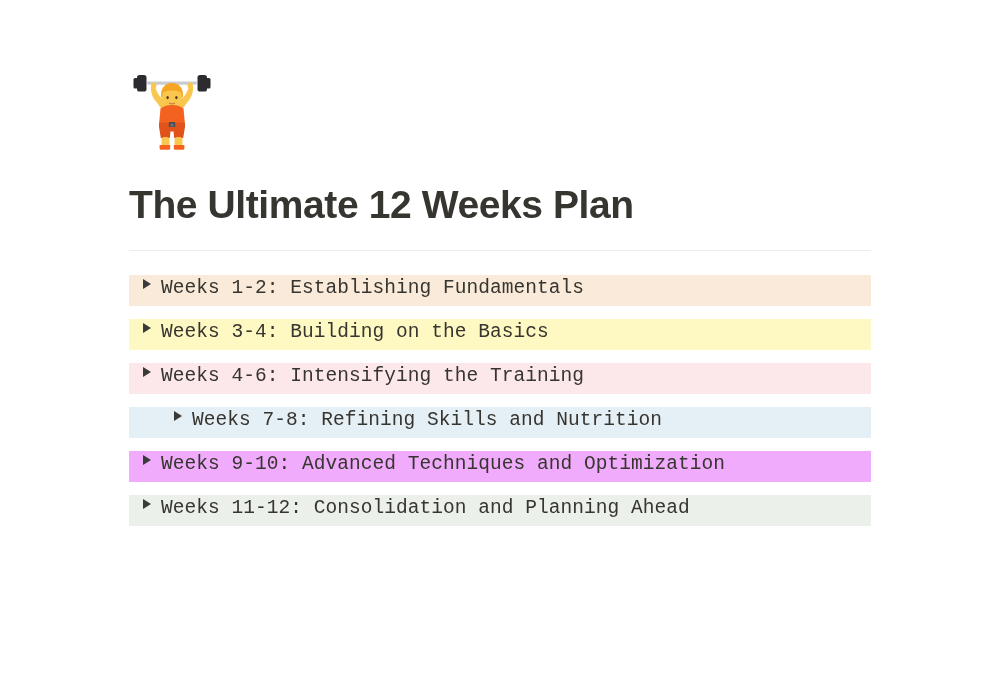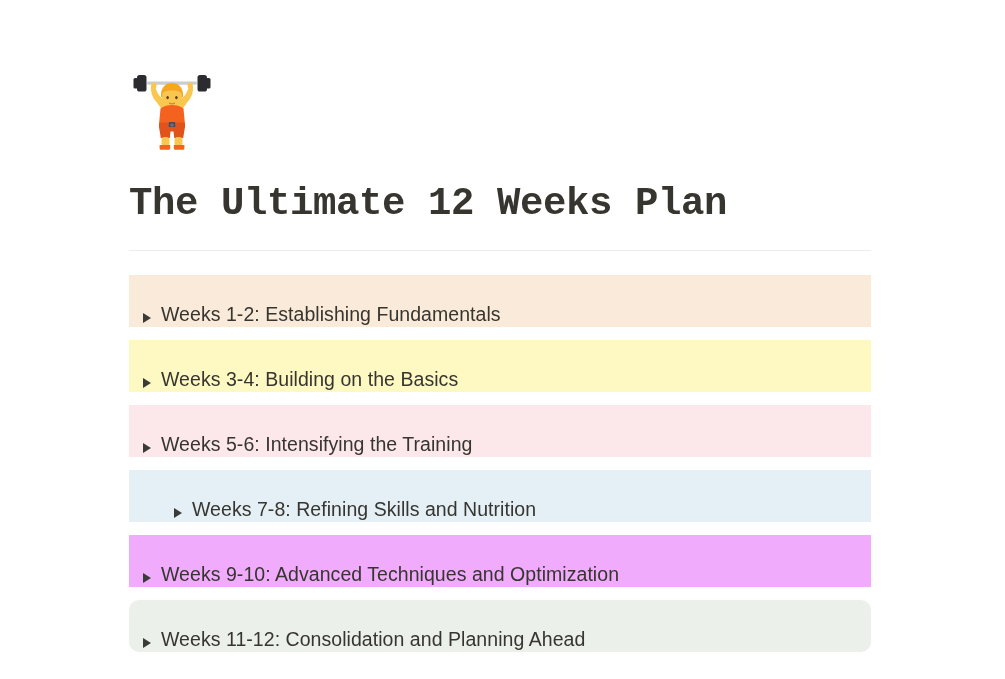--- a/index.html
+++ b/index.html
@@ -43,44 +43,45 @@
 
   
   .page-title {
     margin: 31px 0 0 0;
     padding: 0;
     font-size: 39px;
     line-height: 47px;
     font-weight: 700;
     letter-spacing: -0.4px;
     color: #37352f;
-    font-family: Liberation Mono, monospace;
+    font-family: Liberation Sans, sans-serif;
   }
 
   .title-divider {
     margin-top: 22px;
     height: 1px;
     width: 742px;
     background: #ebeced;
   }
 
   
   .toggle-list {
     margin-top: 24px;
   }
 
   .toggle-row {
     position: relative;
     display: flex;
-    align-items: flex-end;
+    align-items: flex-start;
     width: 742px;
-    height: 52px;
+    height: 31px;
     margin-bottom: 13px;
     box-sizing: border-box;
     padding-left: 9px;
+    font-family: Liberation Mono, monospace;
   }
   .toggle-row:last-child { margin-bottom: 0; }
 
   .toggle-marker {
     flex: 0 0 auto;
     width: 18px;
     height: 18px;
     display: flex;
     align-items: center;
     justify-content: center;
@@ -167,38 +168,38 @@
         <span class="toggle-marker">
             <span class="tri"></span>
           </span>
         <span class="toggle-label">Weeks 3-4: Building on the Basics</span>
       </div>
 
       <div class="toggle-row" style="background: rgb(252, 232, 234);">
         <span class="toggle-marker">
             <span class="tri"></span>
           </span>
-        <span class="toggle-label">Weeks 5-6: Intensifying the Training</span>
+        <span class="toggle-label">Weeks 4-6: Intensifying the Training</span>
       </div>
 
       <div class="toggle-row" style="background: rgb(229, 239, 246); padding-left: 40px;">
         <span class="toggle-marker">
             <span class="tri"></span>
           </span>
         <span class="toggle-label">Weeks 7-8: Refining Skills and Nutrition</span>
       </div>
 
       <div class="toggle-row" style="background: #f0abfc;">
         <span class="toggle-marker">
             <span class="tri"></span>
           </span>
         <span class="toggle-label">Weeks 9-10: Advanced Techniques and Optimization</span>
       </div>
 
-      <div class="toggle-row" style="background: rgb(235, 240, 234); border-radius: 10px;">
+      <div class="toggle-row" style="background: rgb(235, 240, 234);">
         <span class="toggle-marker">
             <span class="tri"></span>
           </span>
         <span class="toggle-label">Weeks 11-12: Consolidation and Planning Ahead</span>
       </div>
 
     </div>
   </div>
 </div>
 

